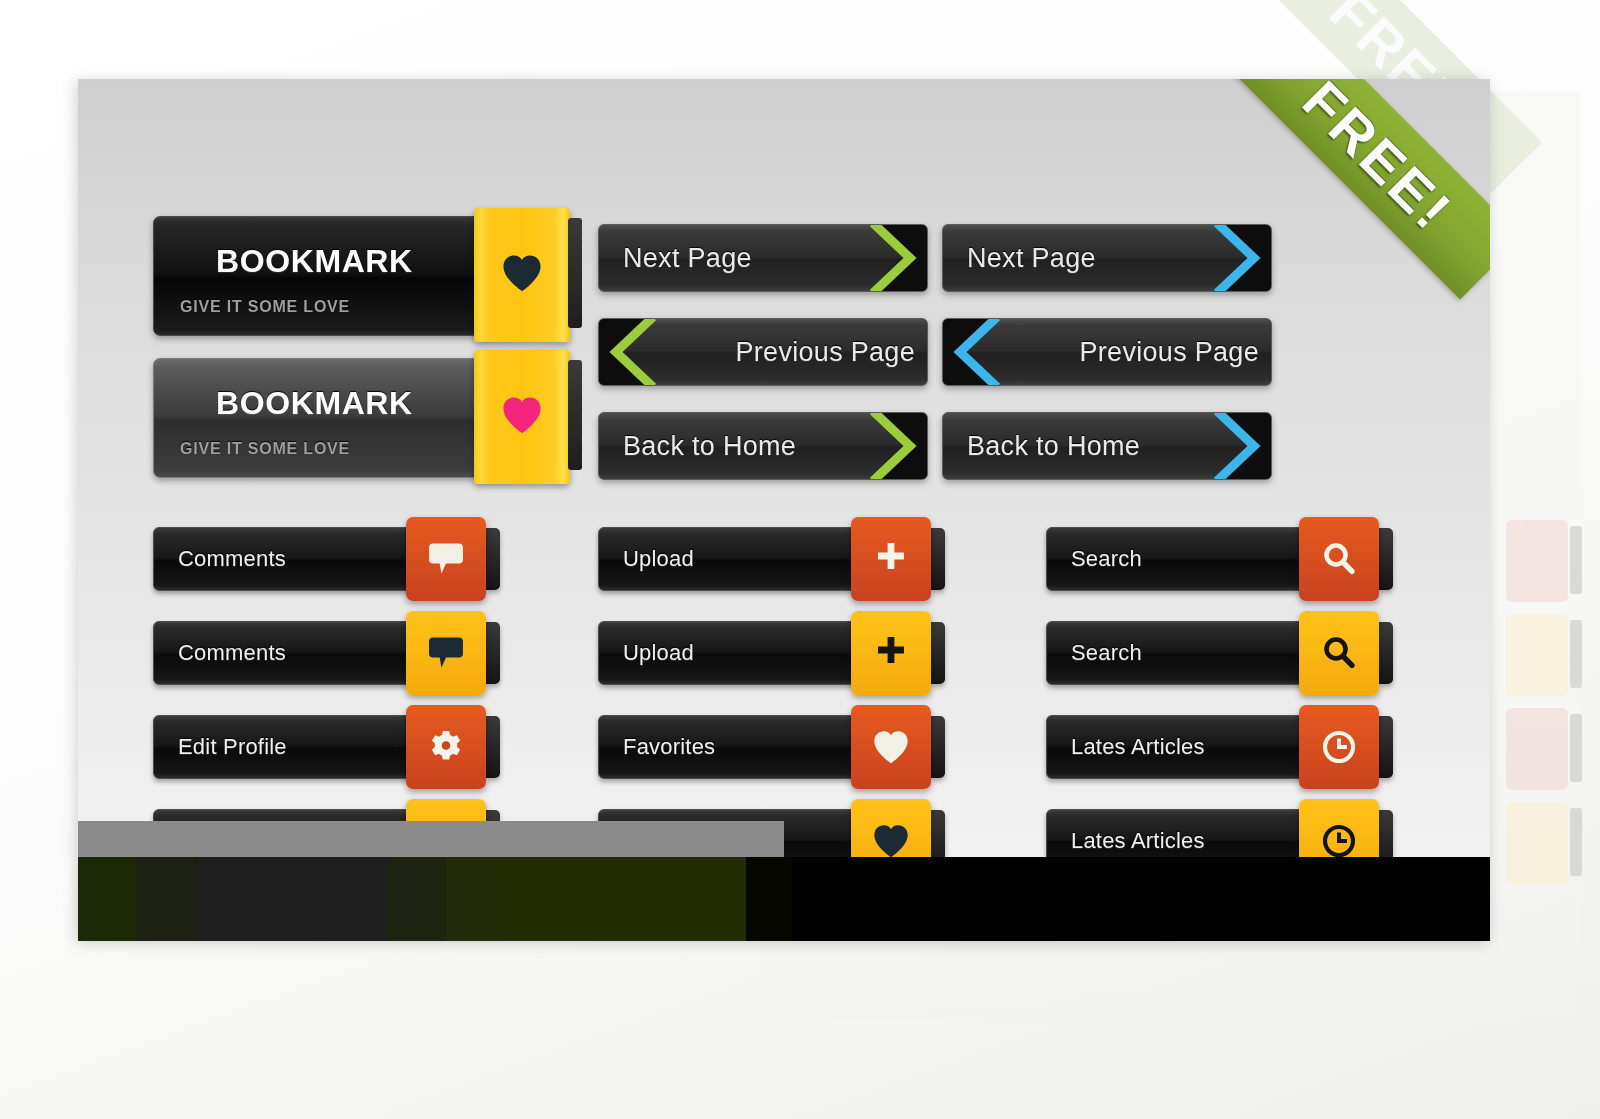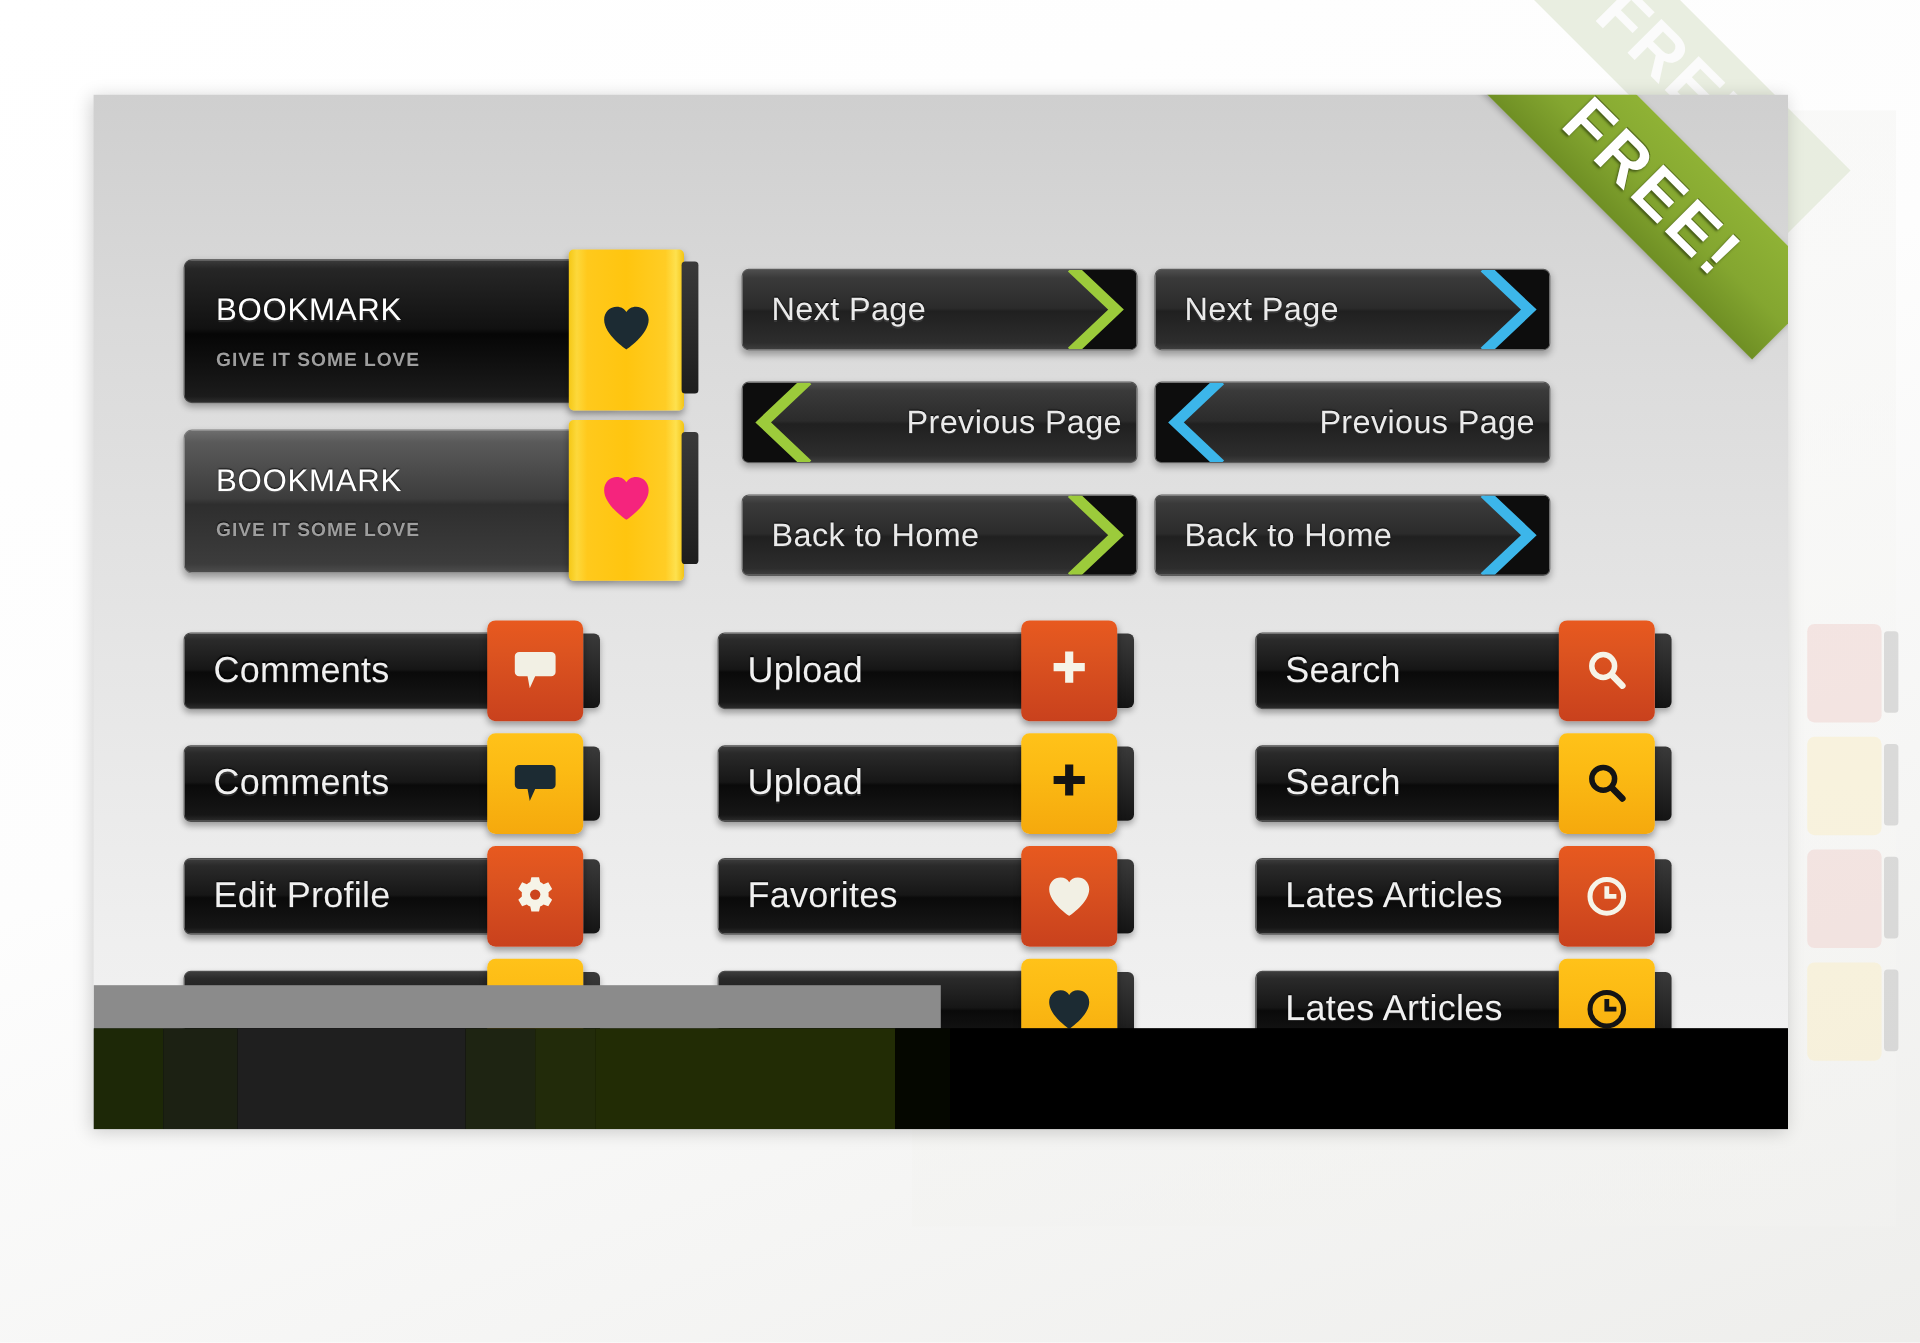--- a/index.html
+++ b/index.html
@@ -87,22 +87,23 @@
   .bookmark.dark{
     background:linear-gradient(180deg,#3b3b3b 0%,#262626 6%,#111111 48%,#060606 52%,#1b1b1b 96%,#2c2c2c 100%);
     border:1px solid #4a4a4a;
   }
   .bookmark.light{
     background:linear-gradient(180deg,#6d6d6d 0%,#5a5a5a 8%,#3c3c3c 48%,#2e2e2e 52%,#3c3c3c 94%,#4d4d4d 100%);
     border:1px solid #7b7b7b;
   }
   .bm-inner{position:absolute;left:26px;top:26px;}
   .bm-title{
-    color:#ffffff;font-size:26px;font-weight:normal;letter-spacing:.6px;
+    color:#ffffff;font-size:32px;font-weight:bold;letter-spacing:.6px;
     text-shadow:0 -1px 1px rgba(0,0,0,.9),0 1px 1px rgba(255,255,255,.12);
+    margin-left:36px;
   }
   .bm-sub{
     margin-top:18px;color:#9e9e9e;font-size:16px;font-weight:bold;letter-spacing:.8px;
     text-shadow:0 -1px 1px rgba(0,0,0,.9);
   }
   
   .bm-ribbon{
     position:absolute;width:96px;top:-8px;height:134px;border-radius:4px;
     background:linear-gradient(90deg,#f5c816 0%,#fdd83b 7%,#ffc91c 16%,#ffc50f 50%,#ffcd25 84%,#fee14e 93%,#f3c415 100%);
     box-shadow:0 3px 6px rgba(0,0,0,.35);
@@ -116,21 +117,20 @@
 
   
   .arrowbtn{
     position:absolute;height:66px;border-radius:6px;
     box-shadow:0 3px 6px rgba(0,0,0,.3);
     overflow:hidden;
   }
   .arrowbtn.dark{
     background:linear-gradient(180deg,#4e4e4e 0%,#3a3a3a 10%,#2b2b2b 48%,#202020 52%,#2d2d2d 92%,#3e3e3e 100%);
     border:1px solid #5b5b5b;
-    margin-left:20px;
   }
   .ab-label{
     position:absolute;top:0;height:100%;display:flex;align-items:center;
     color:#eaeaea;font-size:27px;letter-spacing:.3px;
     text-shadow:0 -1px 1px rgba(0,0,0,.95),0 1px 0 rgba(255,255,255,.10);
     white-space:nowrap;
   }
   .ab-label.left{left:24px;}
   .ab-label.right{right:12px;}
   .chev{position:absolute;top:0;height:100%;width:90px;}
@@ -140,21 +140,21 @@
 
   
   .iconbtn{
     position:absolute;width:300px;height:62px;border-radius:6px;
     background:linear-gradient(180deg,#3c3c3c 0%,#2a2a2a 9%,#161616 48%,#0a0a0a 52%,#161616 92%,#2b2b2b 100%);
     border:1px solid #4d4d4d;
     box-shadow:0 3px 5px rgba(0,0,0,.33);
   }
   .ib-label{
     position:absolute;left:24px;top:0;height:100%;display:flex;align-items:center;
-    color:#f0f0f0;font-size:30px;letter-spacing:.2px;
+    color:#f0f0f0;font-size:22px;letter-spacing:.2px;
     text-shadow:0 -1px 1px rgba(0,0,0,.95),0 1px 0 rgba(255,255,255,.12);
     white-space:nowrap;
   }
   .ib-tab{
     position:absolute;width:80px;height:84px;top:-11px;left:252px;border-radius:7px;
     display:flex;align-items:center;justify-content:center;
     box-shadow:0 3px 6px rgba(0,0,0,.35);
   }
   .ib-tab.red{background:linear-gradient(180deg,#e8591f 0%,#dd5420 30%,#c9411d 100%);}
   .ib-tab.yellow{background:linear-gradient(180deg,#ffc219 0%,#fcbb14 35%,#f5a90d 100%);}

